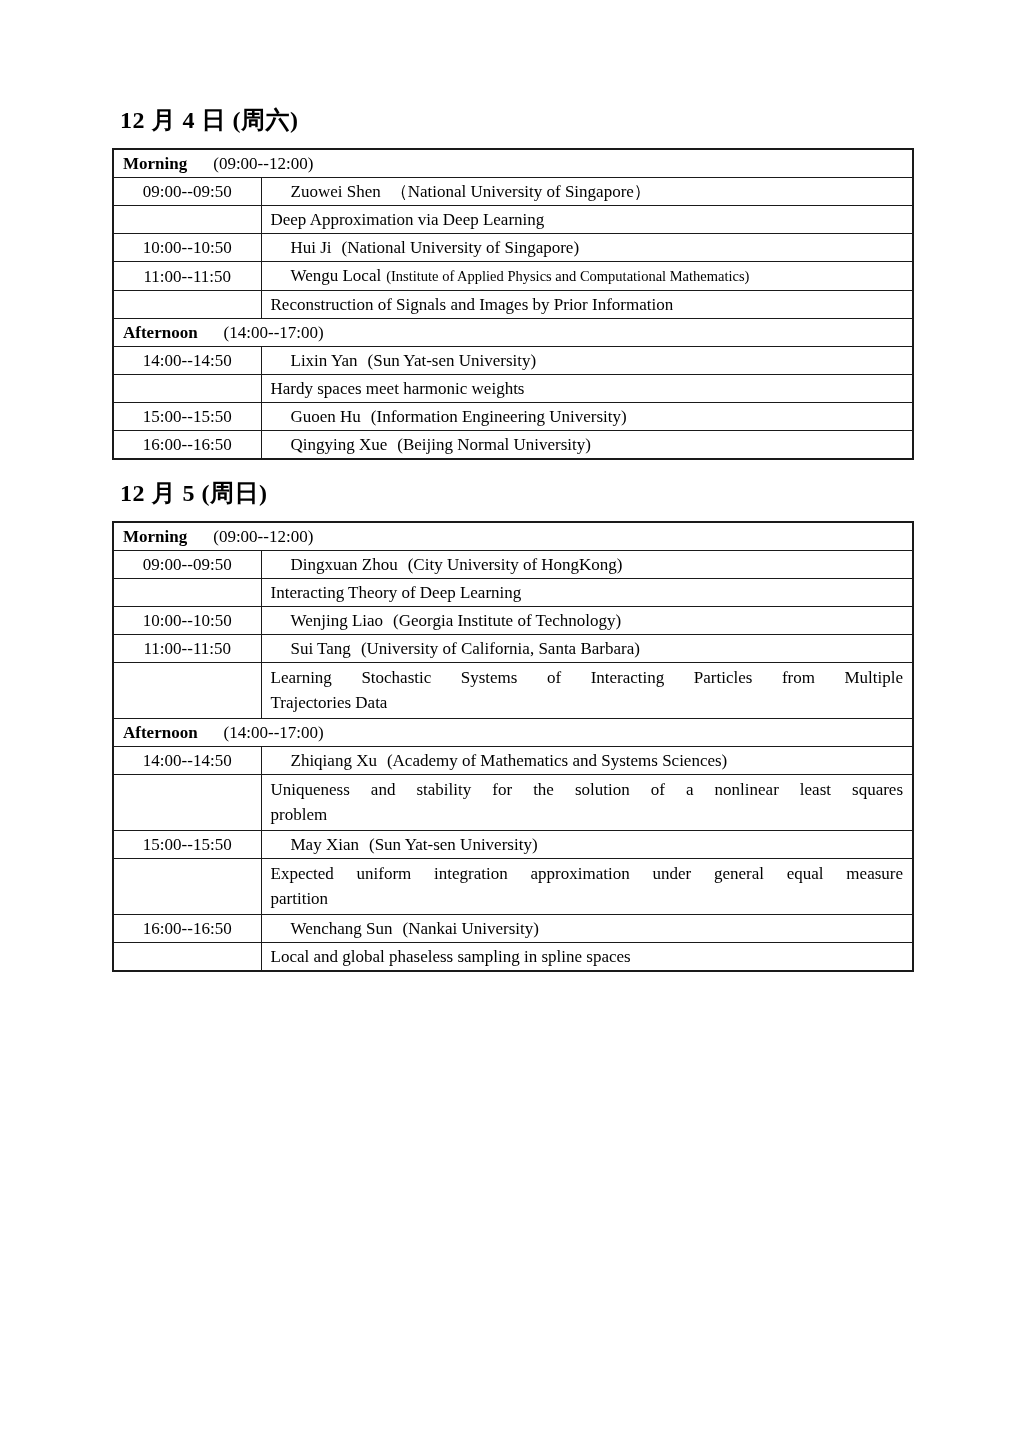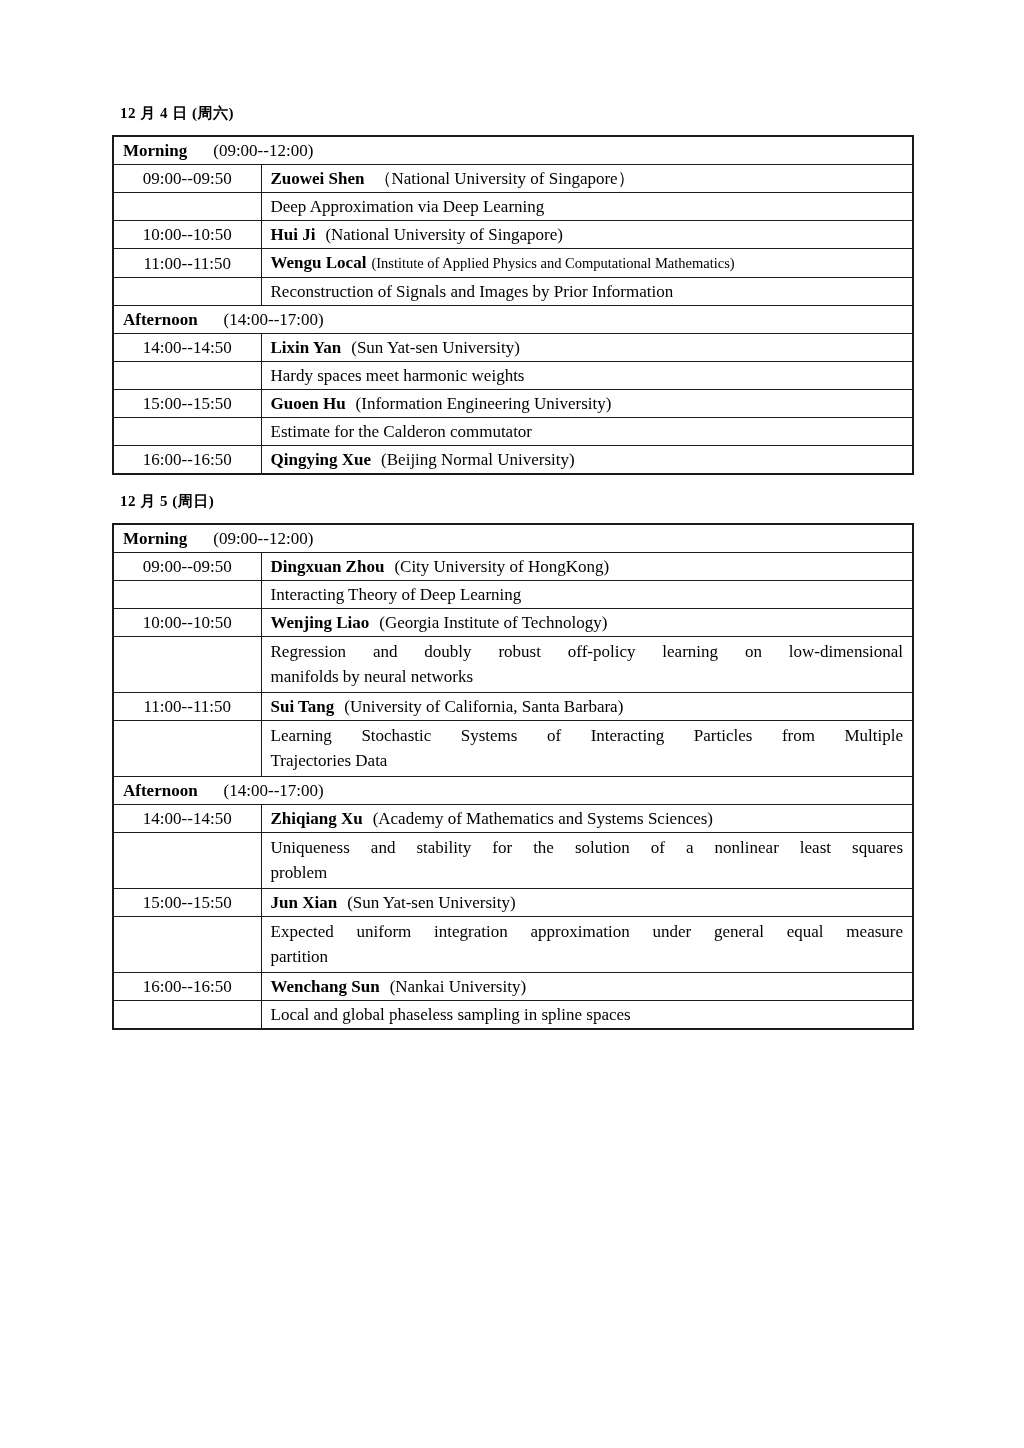--- a/index.html
+++ b/index.html
@@ -14,21 +14,21 @@
     font-family: "Liberation Serif", serif;
     position: relative;
     overflow: hidden;
   }
   .doc {
     padding: 104px 0 0 112px;
   }
   .day-section { margin: 0; }
   .day-section + .day-section { margin-top: 17px; }
   .day-heading {
-    font-size: 15px;
+    font-size: 24px;
     font-weight: bold;
     margin: 0 0 12px 8px;
     letter-spacing: 0.5px;
   }
   table.schedule {
     border-collapse: collapse;
     table-layout: fixed;
     width: 800px;
     border: 2px solid #1a1a1a;
   }
@@ -51,21 +51,21 @@
   .session-time {
     margin-left: 26px;
   }
   td.time-cell {
     text-align: center;
     padding: 2px 4px;
   }
   tr.speaker-row td, tr.title-row td {
     height: 23px;
   }
-  .speaker-name { font-weight: bold; }
+  .speaker-name { font-weight: normal; margin-left: 20px; }
   .affiliation  { margin-left: 10px; }
   .affiliation.small {
     font-size: 14.5px;
     margin-left: 5px;
   }
   td.title-cell.small {
     font-size: 15px;
     line-height: 20px;
     height: 20px;
   }
@@ -124,24 +124,20 @@
             <td class="speaker-cell"><span class="speaker-name">Lixin Yan</span><span class="affiliation">(Sun Yat-sen University)</span></td>
           </tr>
           <tr class="title-row">
             <td class="time-cell"></td>
             <td class="title-cell">Hardy spaces meet harmonic weights</td>
           </tr>
           <tr class="speaker-row">
             <td class="time-cell">15:00--15:50</td>
             <td class="speaker-cell"><span class="speaker-name">Guoen Hu</span><span class="affiliation">(Information Engineering University)</span></td>
           </tr>
-          <tr class="title-row">
-            <td class="time-cell"></td>
-            <td class="title-cell">Estimate for the Calderon commutator</td>
-          </tr>
           <tr class="speaker-row">
             <td class="time-cell">16:00--16:50</td>
             <td class="speaker-cell"><span class="speaker-name">Qingying Xue</span><span class="affiliation">(Beijing Normal University)</span></td>
           </tr>
         </tbody>
       </table>
     </section>
     <section class="day-section">
       <h2 class="day-heading">12 月 5 (周日)</h2>
       <table class="schedule">
@@ -158,27 +154,20 @@
             <td class="speaker-cell"><span class="speaker-name">Dingxuan Zhou</span><span class="affiliation">(City University of HongKong)</span></td>
           </tr>
           <tr class="title-row">
             <td class="time-cell"></td>
             <td class="title-cell">Interacting Theory of Deep Learning</td>
           </tr>
           <tr class="speaker-row">
             <td class="time-cell">10:00--10:50</td>
             <td class="speaker-cell"><span class="speaker-name">Wenjing Liao</span><span class="affiliation">(Georgia Institute of Technology)</span></td>
           </tr>
-          <tr class="title-row">
-            <td class="time-cell"></td>
-            <td class="title-cell multi">
-              <div class="title-line just">Regression and doubly robust off-policy learning on low-dimensional</div>
-              <div class="title-line">manifolds by neural networks</div>
-            </td>
-          </tr>
           <tr class="speaker-row">
             <td class="time-cell">11:00--11:50</td>
             <td class="speaker-cell"><span class="speaker-name">Sui Tang</span><span class="affiliation">(University of California, Santa Barbara)</span></td>
           </tr>
           <tr class="title-row">
             <td class="time-cell"></td>
             <td class="title-cell multi">
               <div class="title-line just">Learning Stochastic Systems of Interacting Particles from Multiple</div>
               <div class="title-line">Trajectories Data</div>
             </td>
@@ -192,21 +181,21 @@
           </tr>
           <tr class="title-row">
             <td class="time-cell"></td>
             <td class="title-cell multi">
               <div class="title-line just">Uniqueness and stability for the solution of a nonlinear least squares</div>
               <div class="title-line">problem</div>
             </td>
           </tr>
           <tr class="speaker-row">
             <td class="time-cell">15:00--15:50</td>
-            <td class="speaker-cell"><span class="speaker-name">Jun Xian</span><span class="affiliation">(Sun Yat-sen University)</span></td>
+            <td class="speaker-cell"><span class="speaker-name">May Xian</span><span class="affiliation">(Sun Yat-sen University)</span></td>
           </tr>
           <tr class="title-row">
             <td class="time-cell"></td>
             <td class="title-cell multi">
               <div class="title-line just">Expected uniform integration approximation under general equal measure</div>
               <div class="title-line">partition</div>
             </td>
           </tr>
           <tr class="speaker-row">
             <td class="time-cell">16:00--16:50</td>

